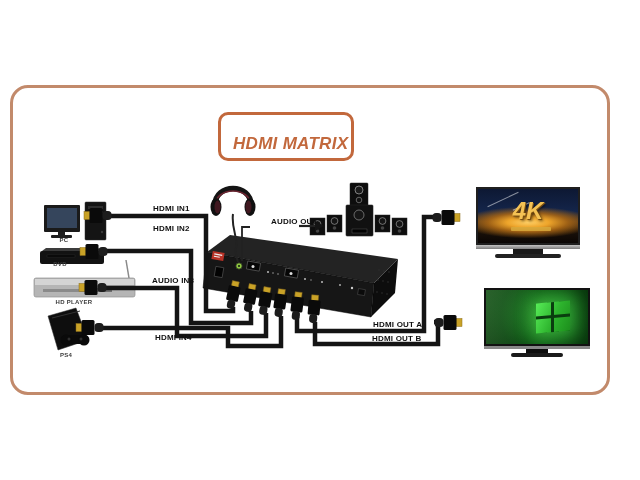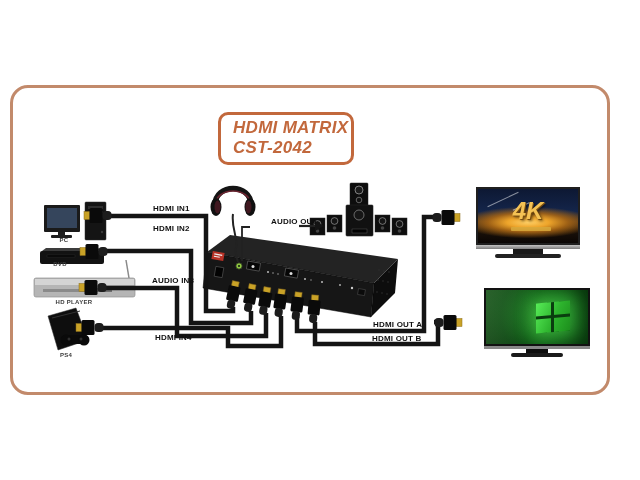--- a/index.html
+++ b/index.html
@@ -1,20 +1,20 @@
 <!DOCTYPE html>
 <html><head>
 <meta charset="utf-8">
 <style>
   html,body{margin:0;padding:0;background:#fff;}
   .canvas{position:relative;width:640px;height:480px;background:#fff;overflow:hidden;
           font-family:"Liberation Sans",sans-serif;}
   .frame{position:absolute;left:10px;top:85px;width:594px;height:304px;
          border:3px solid #c28a6b;border-radius:18px;}
-  .title-box{position:absolute;left:218px;top:112px;width:118px;padding:3px 0 4px 12px;
+  .title-box{position:absolute;left:218px;top:112px;width:118px;padding:19px 0 4px 12px;
              border:3px solid #c2683c;border-radius:10px;color:#c2683c;
              font-weight:bold;font-style:italic;font-size:17px;line-height:20px;letter-spacing:.3px;}
   svg.wiring{position:absolute;left:0;top:0;}
   .lbl{position:absolute;font-size:8px;font-weight:bold;color:#101010;letter-spacing:.2px;white-space:nowrap;margin-left:20px;}
   .dev-lbl{position:absolute;font-size:6px;font-weight:bold;color:#3a3a3a;text-align:center;letter-spacing:.3px;}
   
   .tv{position:absolute;padding-left:20px;}
   #tv4k{left:456px;top:187px;width:104px;}
   #tv4k .screen{position:relative;height:54px;border:2px solid #1f1f1f;overflow:hidden;
     background:radial-gradient(ellipse 95% 42% at 50% 62%,#ffd066 0%,#eda42a 22%,rgba(176,106,20,.85) 42%,rgba(30,20,40,0) 70%),
@@ -45,21 +45,20 @@
 </style>
 </head>
 <body>
 
 <div class="canvas">
 
   <div class="frame"></div>
 
   <div class="title-box">
     <div>HDMI MATRIX</div>
-    <div>CST-2042</div>
   </div>
 
   <svg class="wiring" width="640" height="480" viewBox="0 0 640 480">
 
     <g transform="translate(44,202)">
       <rect x="0" y="3" width="36" height="27" rx="1" fill="#1a1a1a"></rect>
       <rect x="3" y="6" width="30" height="20" fill="#35455c"></rect>
       <rect x="14" y="30" width="7" height="3" fill="#1f1f1f"></rect>
       <rect x="7" y="33" width="21" height="3" rx="1" fill="#1f1f1f"></rect>
       <rect x="41" y="0" width="21" height="38" rx="1" fill="#141414" stroke="#2c2c2c" stroke-width="0.5"></rect>

